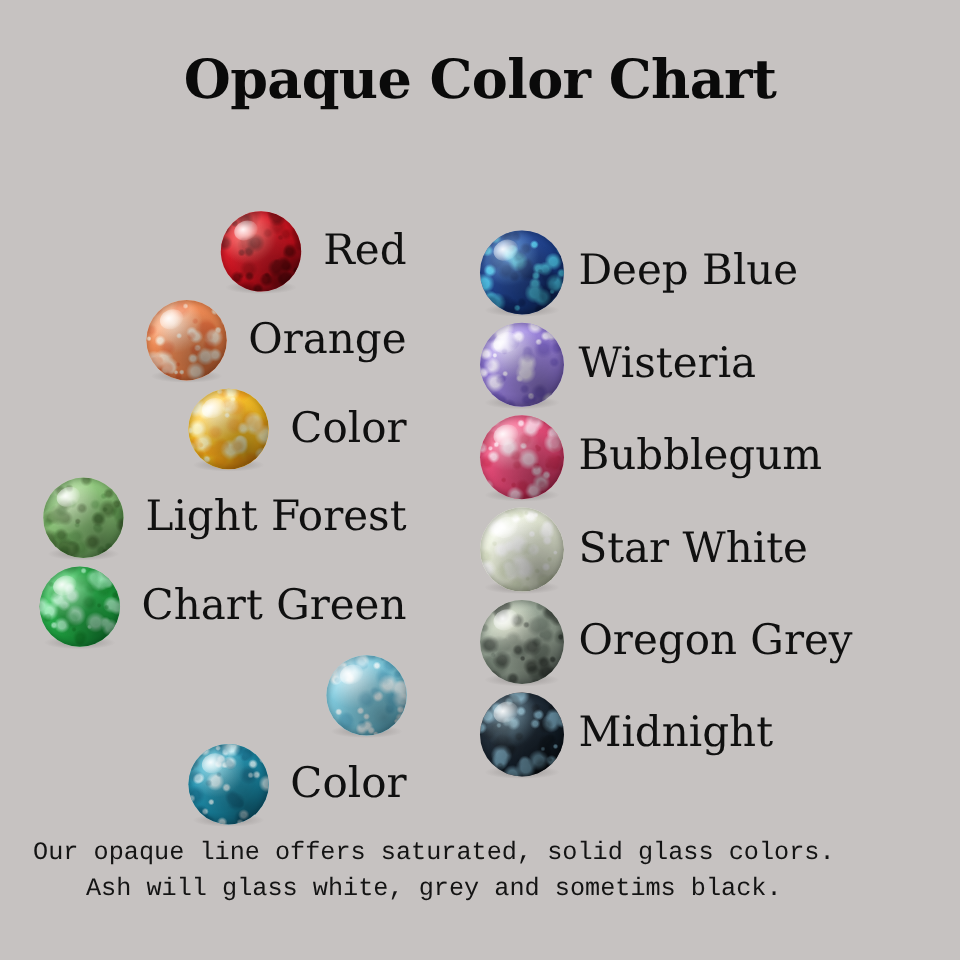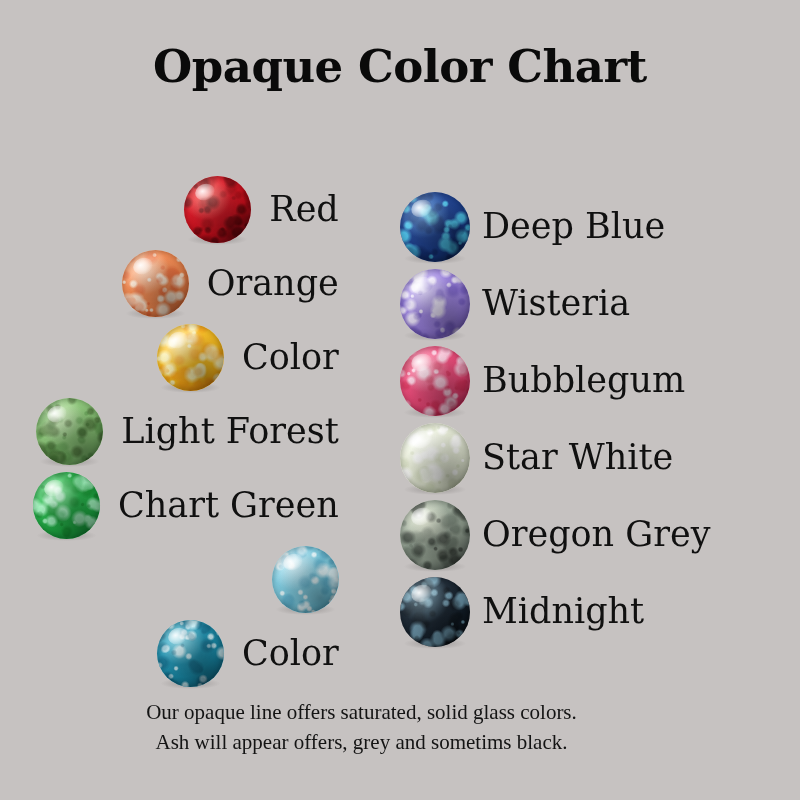--- a/index.html
+++ b/index.html
@@ -129,21 +129,21 @@
   #swatch-column-left  .swatch-label { margin-left: 18px; }
   #swatch-column-right .swatch-label { margin-left: 12px; }
 
   
   #footer-note {
     position: absolute;
     left: 0;
     top: 697px;
     width: 723px;
     text-align: center;
-    font-family: Liberation Serif, serif;
+    font-family: Liberation Mono, monospace;
     font-size: 21px;
     color: #141414;
     line-height: 1.45;
   }
   #footer-note div { white-space: nowrap; }
 </style>
 </head>
 <body style="background: rgb(198, 194, 193);">
 
 <div id="chart-page" style="background: rgb(198, 194, 193);">
@@ -319,16 +319,16 @@
             <div class="gloss"></div>
             <div class="rim"></div>
           </div>
         </div>
         <div class="swatch-label">Midnight</div>
       </div>
     </div>
 
   <div id="footer-note">
     <div>Our opaque line offers saturated, solid glass colors.</div>
-    <div>Ash will appear offers, grey and sometims black.</div>
+    <div>Ash will glass white, grey and sometims black.</div>
   </div>
 
 </div>
 
 </body></html>

